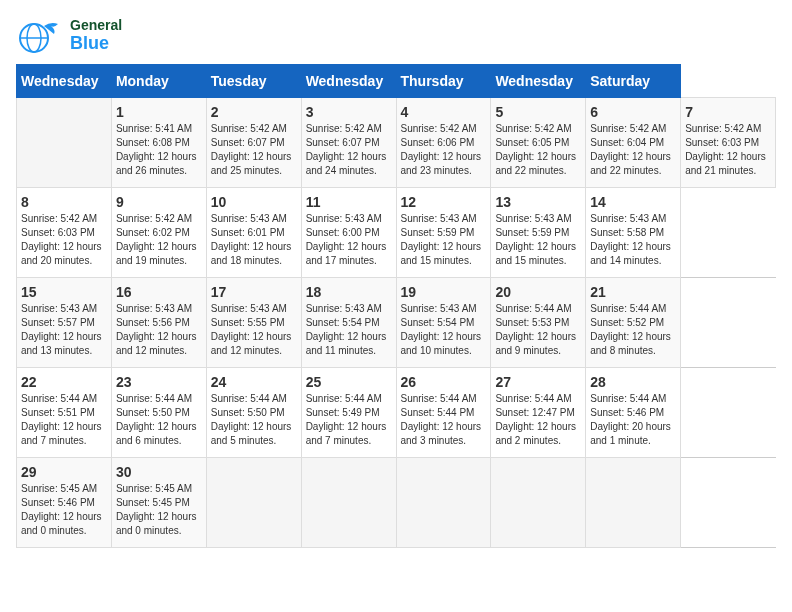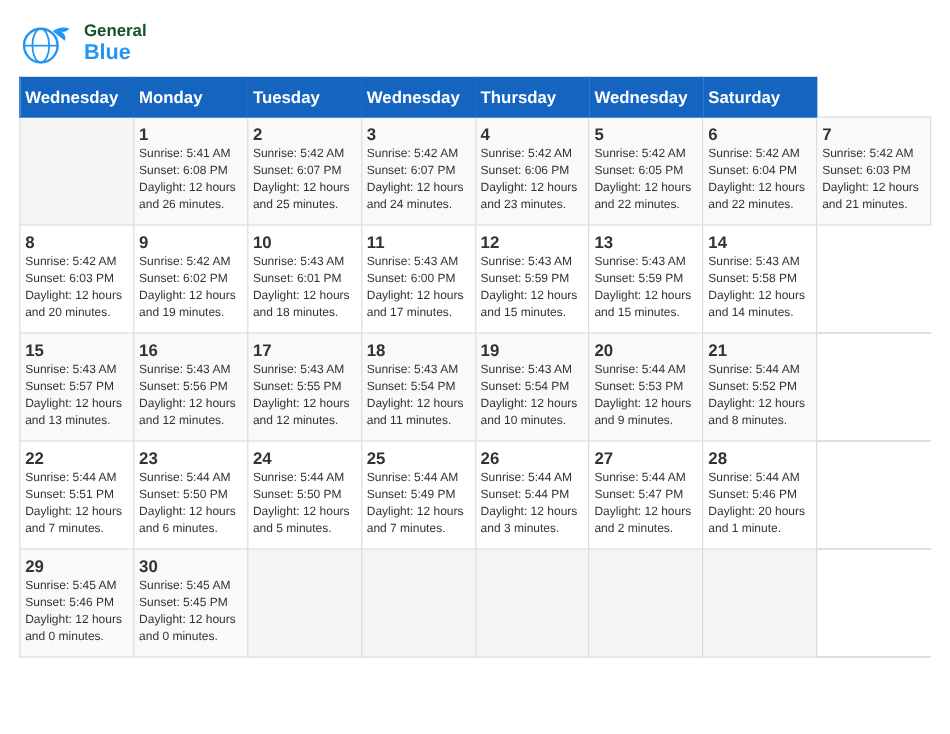--- a/index.html
+++ b/index.html
@@ -333,21 +333,21 @@
           <div class="cell-content">
             <div>Sunrise: 5:44 AM</div>
             <div>Sunset: 5:44 PM</div>
             <div>Daylight: 12 hours and 3 minutes.</div>
           </div>
         </td>
         <td>
           <span class="day-num">27</span>
           <div class="cell-content">
             <div>Sunrise: 5:44 AM</div>
-            <div>Sunset: 5:47 PM</div>
+            <div>Sunset: 12:47 PM</div>
             <div>Daylight: 12 hours and 2 minutes.</div>
           </div>
         </td>
         <td>
           <span class="day-num">28</span>
           <div class="cell-content">
             <div>Sunrise: 5:44 AM</div>
             <div>Sunset: 5:46 PM</div>
             <div>Daylight: 20 hours and 1 minute.</div>
           </div>

